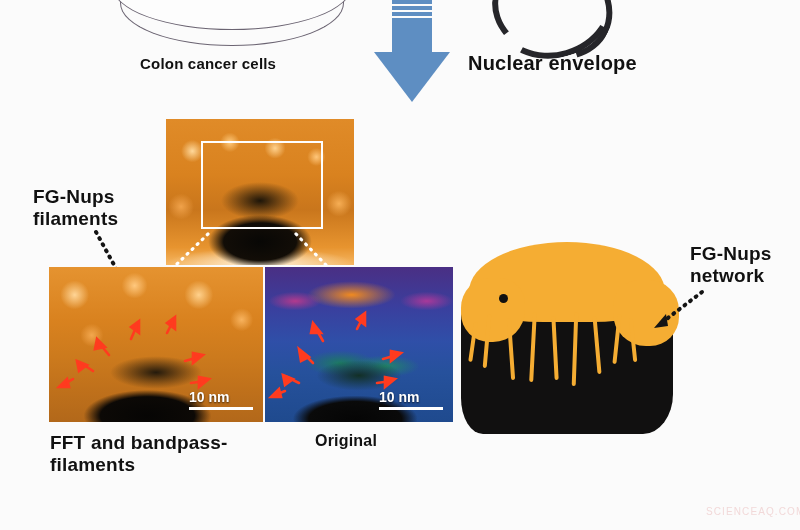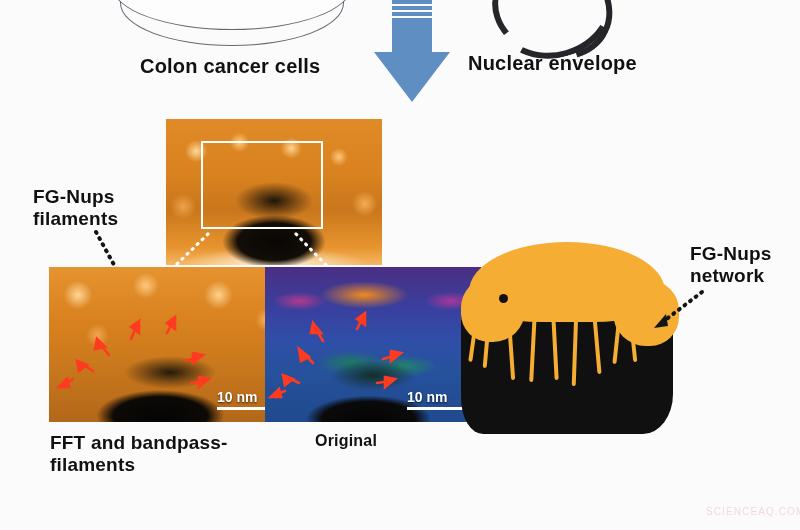--- a/index.html
+++ b/index.html
@@ -13,21 +13,21 @@
   .abs{position:absolute;}
 
   
   .lbl{
     color:#111;
     font-weight:700;
     line-height:1.18;
     white-space:pre-line;
     letter-spacing:.2px;
   }
-  #colon-cancer-label{left:140px;top:55px;font-size:20px;}
+  #colon-cancer-label{left:140px;top:55px;font-size:15px;}
   #nuclear-envelope-label{left:468px;top:52px;font-size:20px;}
   #fg-filaments-label{left:33px;top:186px;font-size:19px;}
   #fg-network-label{left:690px;top:243px;font-size:19px;}
   #fft-caption{left:50px;top:432px;font-size:19px;}
   #original-caption{left:315px;top:432px;font-size:16px;}
 
   .watermark{
     left:706px;top:506px;
     font-size:10px;letter-spacing:1.1px;
     color:#f2d9d9;font-family:"Liberation Sans",sans-serif;
@@ -64,21 +64,21 @@
   #nuclear-envelope-ring .arcB,
   #nuclear-envelope-ring .arcC{
     position:absolute;left:0;top:0;width:110px;height:92px;
     border:6px solid transparent;border-radius:50%;
   }
   #nuclear-envelope-ring .arcA{border-top-color:#26262a;border-left-color:#26262a;transform:rotate(8deg);}
   #nuclear-envelope-ring .arcB{border-bottom-color:#26262a;transform:rotate(-16deg);}
   #nuclear-envelope-ring .arcC{border-right-color:#26262a;transform:rotate(26deg);}
 
   
-  .afm{position:absolute;overflow:hidden;padding-left:28px;}
+  .afm{position:absolute;overflow:hidden;}
   #afm-overview{left:166px;top:119px;width:188px;height:146px;
     background:
       radial-gradient(ellipse 70px 36px at 50% 84%, #080705 0%, #120d07 52%, rgba(20,14,8,0) 74%),
       radial-gradient(ellipse 54px 26px at 50% 56%, #1d1509 0%, rgba(29,21,9,0) 72%),
       radial-gradient(circle 16px at 14% 22%, #ffd89a 0%, rgba(255,216,154,0) 70%),
       radial-gradient(circle 14px at 34% 16%, #ffca7c 0%, rgba(255,202,124,0) 70%),
       radial-gradient(circle 15px at 58% 20%, #ffd28e 0%, rgba(255,210,142,0) 70%),
       radial-gradient(circle 13px at 80% 26%, #ffc67a 0%, rgba(255,198,122,0) 70%),
       radial-gradient(circle 18px at 8% 60%, #f0a24a 0%, rgba(240,162,74,0) 72%),
       radial-gradient(circle 18px at 92% 58%, #f6ae55 0%, rgba(246,174,85,0) 72%),

